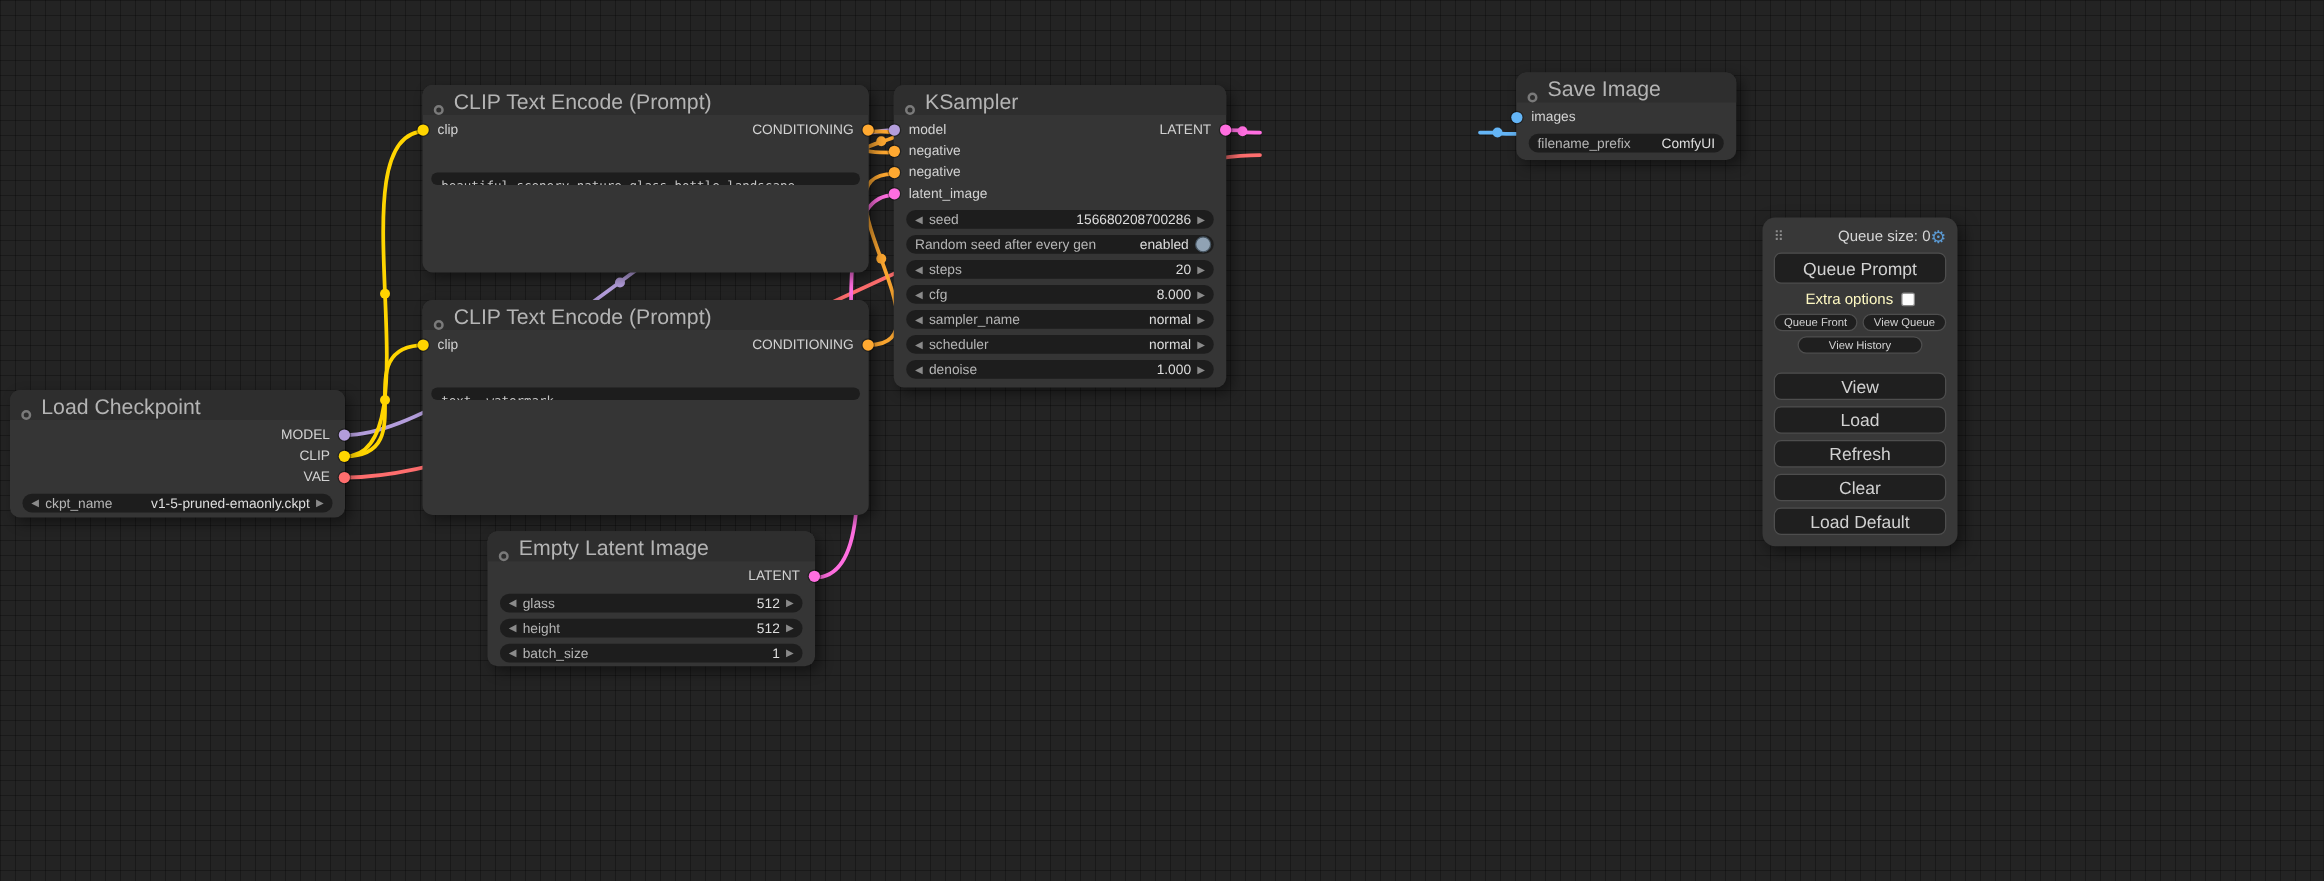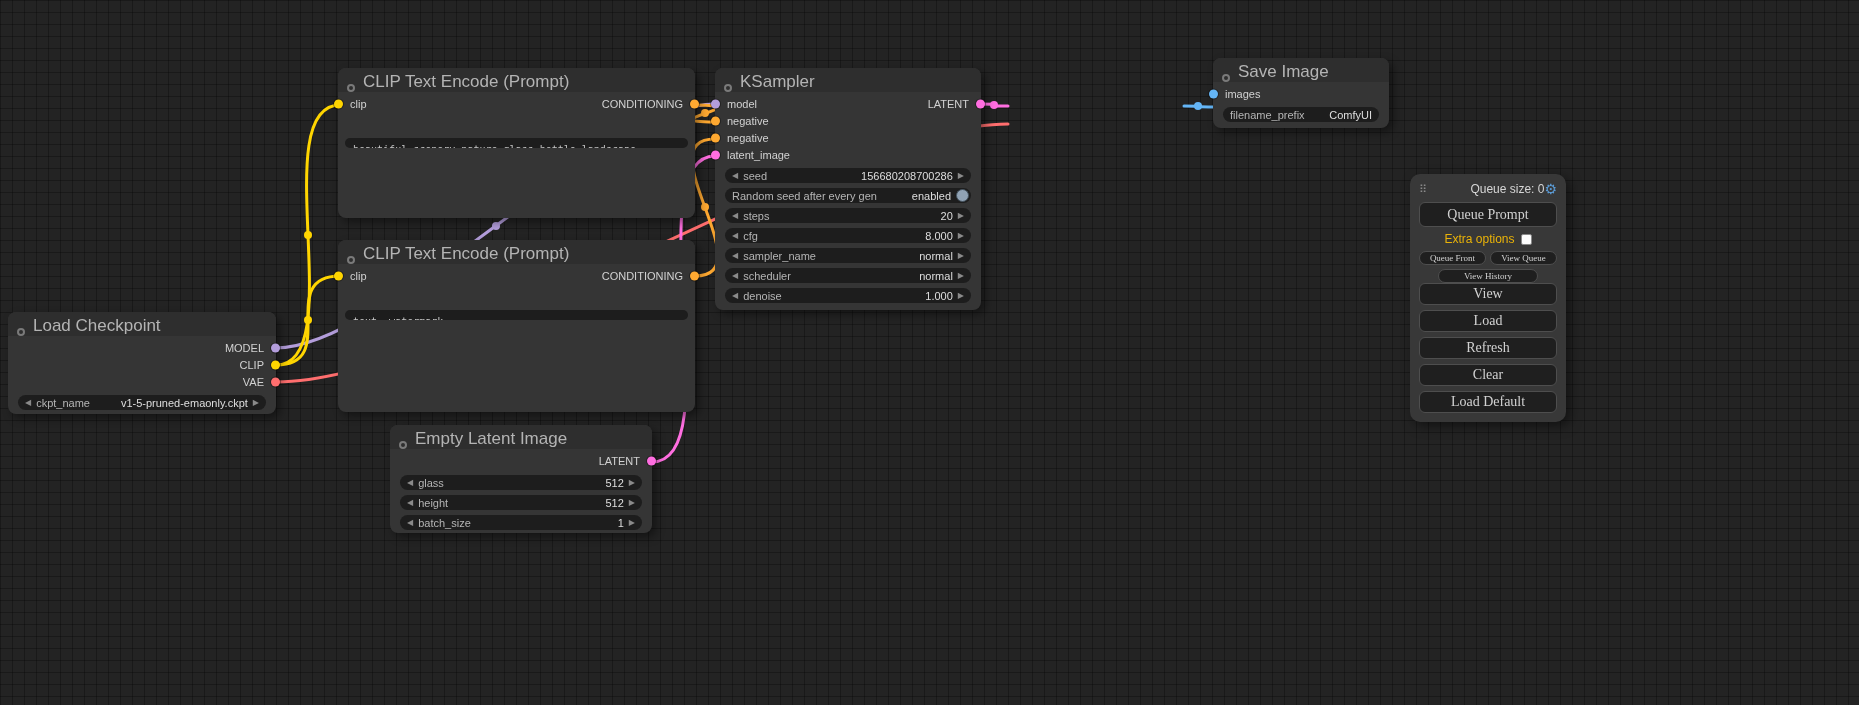--- a/index.html
+++ b/index.html
@@ -36,30 +36,30 @@
   .nodetext{position:absolute;left:7px;right:7px;bottom:7px;background:#1d1d1d;border-radius:5px;
     padding:5px 8px;font-family:"DejaVu Sans Mono",monospace;font-size:10px;line-height:14px;
     color:#c6c6c6;white-space:pre-wrap;overflow:hidden}
   .queue-panel{position:absolute;left:1410px;top:174px;width:156px;z-index:3;background:#383838;
     border-radius:10px;padding:7px 9px 4px;box-shadow:4px 4px 12px rgba(0,0,0,.5)}
   .qp-header{display:flex;align-items:center;margin-bottom:5px;color:#d6d6d6;font-size:12px}
   .qp-handle{color:#8a8a8a;font-size:11px}
   .qp-title{flex:1;text-align:right}
   .qp-gear{font-size:14px}
   .qp-btn{display:block;width:100%;background:#1f1f1f;border:1px solid #4e4e4e;border-radius:6px;
-    color:#d2d2d2;font-family:Liberation Serif, serif;margin-bottom:5px;cursor:pointer}
+    color:#d2d2d2;font-family:Liberation Sans, sans-serif;margin-bottom:5px;cursor:pointer}
   .qp-btn.big{height:22px;font-size:14px}
   .qp-btn.prompt{height:25px;font-size:14px}
   .qp-extra{display:flex;align-items:center;justify-content:center;gap:6px;font-size:12px;
-    color:#eab308;margin:2px 0 5px}
+    color:#fef9c3;margin:2px 0 5px}
   .qp-checkbox{width:11px;height:11px;background:#fdfdfd;border-radius:2px;border:1px solid #888}
   .qp-row{display:flex;gap:4px;margin-bottom:4px}
   .qp-row .qp-btn{margin-bottom:0}
   .qp-btn.small{height:14px;font-size:9px;border-radius:8px;padding:0 4px;line-height:1}
-  .qp-row.center{justify-content:center;margin-bottom:0}
+  .qp-row.center{justify-content:center;margin-bottom:15px}
   .qp-row.center .qp-btn.small{width:72%}
 </style>
 </head>
 <body>
 
 <div class="canvas">
 
   <svg class="wires" viewBox="0 0 1859 705">
     <path d="M276,348 C386,348 605,104 715,104" stroke="#b39ddb"></path>
     <path d="M276,365 C351,365 265,105 340,105" stroke="#ffd500"></path>

